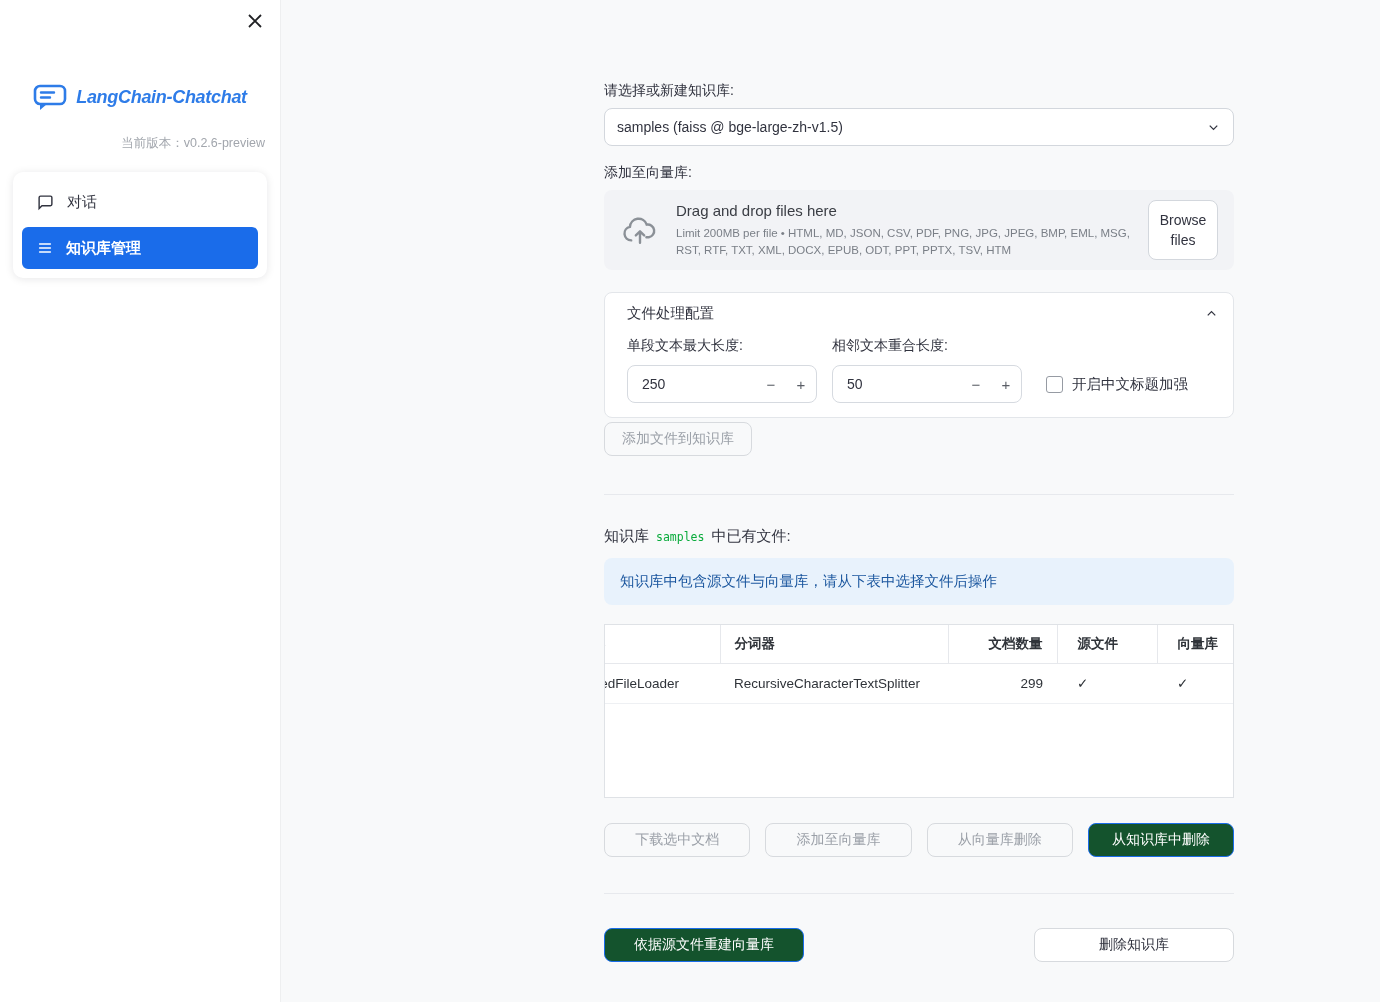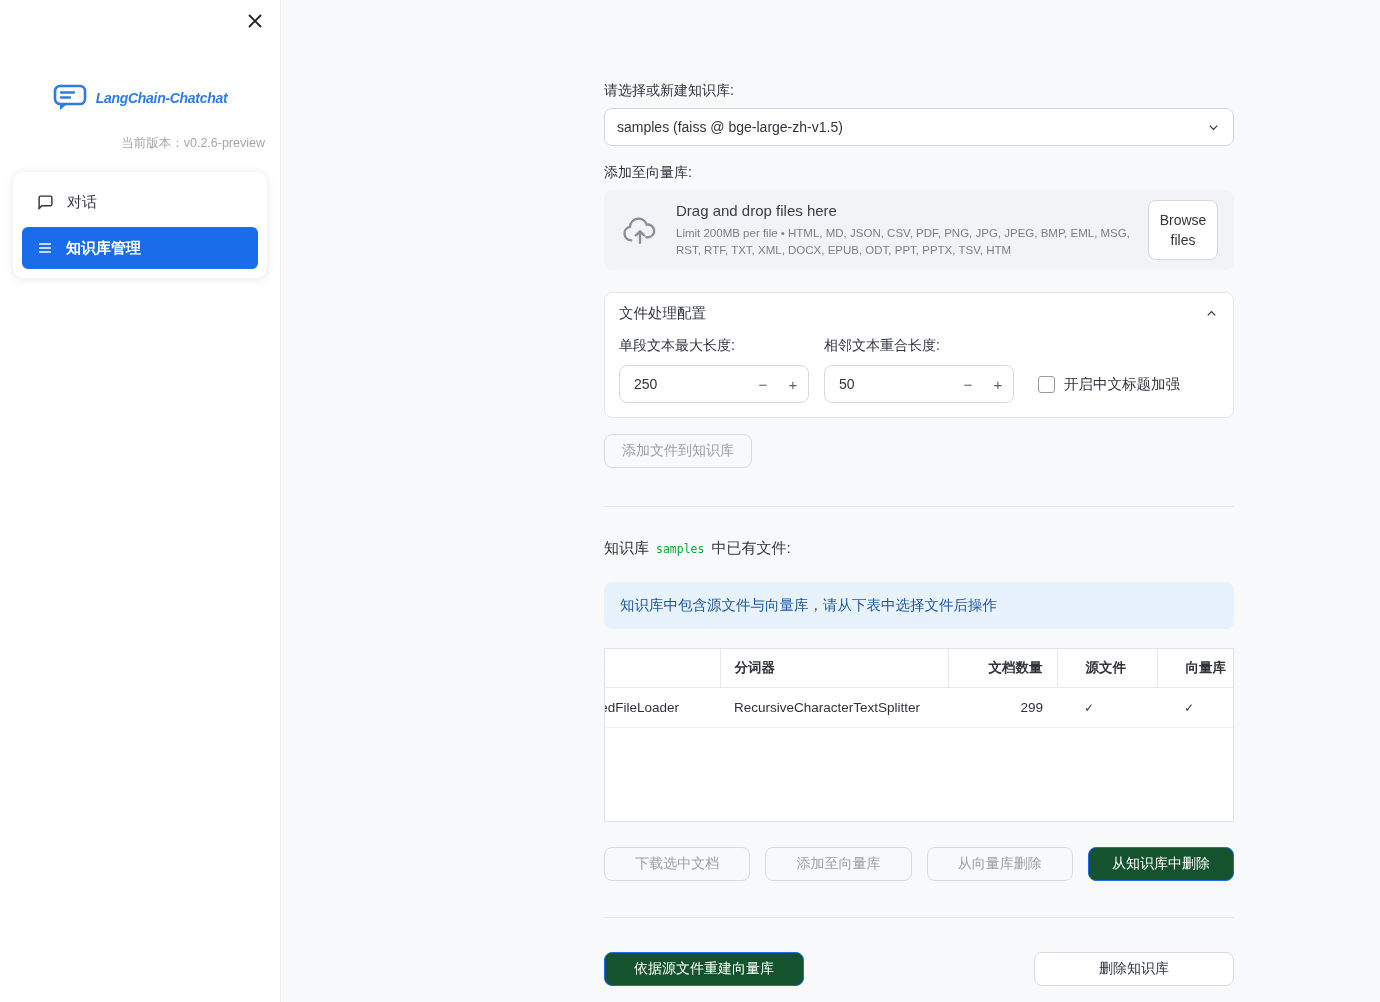--- a/index.html
+++ b/index.html
@@ -10,21 +10,21 @@
     color: #31333f;
     display: flex;
     overflow: hidden;
   }
 
   
   .sidebar { width:280px; min-width:280px; height:100%; background:#ffffff; position:relative;
              box-shadow: 1px 0 0 rgba(0,0,0,0.04); }
   .sb-close { position:absolute; top:10px; right:14px; background:none; border:none; cursor:pointer; padding:4px; line-height:0; }
   .logo { margin-top:84px; display:flex; justify-content:center; align-items:center; gap:9px; }
-  .logo-text { font-size:14px; font-weight:bold; font-style:italic; color:#2e7ce8; letter-spacing:-0.3px; }
+  .logo-text { font-size:18px; font-weight:bold; font-style:italic; color:#2e7ce8; letter-spacing:-0.3px; }
   .version { margin-top:24px; text-align:right; padding-right:15px; font-size:12.5px; color:#a2a6ad; }
   .menu-card { margin:20px 13px 0; background:#fff; border-radius:10px; box-shadow:0 1px 8px rgba(20,24,31,0.10); padding:9px; }
   .menu-item { display:flex; align-items:center; gap:13px; height:42px; padding:0 15px; border-radius:8px;
                font-size:15px; color:#31333f; cursor:pointer; }
   .menu-item + .menu-item { margin-top:4px;border-radius:6px; }
   .menu-item.active { background:#1a6cea; color:#fff; font-weight:bold; }
   .menu-item .mi-icon { display:flex; align-items:center; line-height:0; }
 
   
   .main { flex:1; height:100%; overflow:hidden; }
@@ -37,59 +37,59 @@
                font-size:14px; cursor:pointer; margin-bottom:18px; }
 
   .dropzone { height:80px; background:#f2f3f6; border-radius:8px; display:flex; align-items:center;
               padding:0 16px; gap:16px; margin-bottom:22px; }
   .dz-text { flex:1; min-width:0; }
   .dz-title { font-size:15px; color:#3a3d44; margin-bottom:6px; }
   .dz-hint { font-size:11.5px; color:#7a7f87; line-height:1.45; }
   .browse { width:70px; min-width:70px; background:#fff; border:1px solid #d3d7dd; border-radius:8px;
             font-size:13.5px; color:#31333f; padding:9px 4px; line-height:1.45; text-align:center; }
 
-  .expander { background:#fff; border:1px solid #e3e6ea; border-radius:8px; margin-bottom:16px; }
+  .expander { background:#fff; border:1px solid #e3e6ea; border-radius:8px; margin-bottom:4px;padding-left:8px; }
   .exp-header { height:40px; display:flex; align-items:center; justify-content:space-between;
                 padding:0 14px; font-size:14.5px; cursor:pointer; }
   .exp-body { display:flex; align-items:flex-end; padding:4px 14px 14px; }
   .num-group + .num-group { margin-left:15px; }
   .num-group .field-label { margin-bottom:10px; }
   .number-input { width:190px; height:38px; background:#fff; border:1px solid #d6dae0; border-radius:8px;
                   display:flex; align-items:center; overflow:hidden; }
   .num-value { flex:1; padding-left:14px; font-size:14px; }
   .step { width:30px; height:100%; background:none; border:none; font-size:15px; color:#5a5e66;
           cursor:pointer; font-family:inherit; }
   .checkbox-wrap { height:38px; display:flex; align-items:center; margin-left:24px; gap:9px; cursor:pointer; }
   .cb-box { width:17px; height:17px; border:1.5px solid #969ba3; border-radius:3px; background:#fff; }
   .cb-label { font-size:14.5px; white-space:nowrap; }
 
   .btn { appearance:none; border-radius:8px; font-family:inherit; font-size:14px; cursor:pointer; }
   .add-btn { height:34px; padding:0 17px; background:transparent; border:1px solid #d7dade; color:#9ba0a8; }
 
   .divider { border:none; height:1px; background:#e7e9ed; margin:38px 0 32px; }
   .divider.second { margin:36px 0 34px; }
 
-  .kb-line { font-size:15px; margin-bottom:24px; display:flex; align-items:center; gap:7px; }
+  .kb-line { font-size:15px; margin-bottom:12px; display:flex; align-items:center; gap:7px; }
   .kb-code { font-family:"DejaVu Sans Mono","Liberation Mono",monospace; font-size:11.5px; color:#09ab3b; }
 
   .info-box { background:#e8f2fc; color:#1a569e; border-radius:8px; padding:14px 16px;
               font-size:14.5px; margin-bottom:19px; }
 
   .table-wrap { border:1px solid #dfe2e6; background:#fff; height:174px; overflow:hidden; margin-bottom:25px; }
   .table-wrap table { border-collapse:collapse; table-layout:fixed; width:705px; margin-left:-75px;
                       font-size:13.5px; color:#2f3339; }
   .table-wrap th { height:38px; font-weight:600; text-align:left; padding:0 0 0 14px;
                    border-bottom:1px solid #e6e8ec; border-left:1px solid #e6e8ec;
                    white-space:nowrap; overflow:hidden; }
   .table-wrap th:first-child { border-left:none; padding-left:8px; }
   .table-wrap td { height:40px; padding:0 0 0 14px; border-bottom:1px solid #eef0f3;
                    white-space:nowrap; overflow:hidden; }
   .table-wrap td:first-child { padding-left:8px; }
   .table-wrap .num { text-align:right; padding-right:14px; padding-left:0; }
-  .table-wrap .chk { padding-left:28px;font-family:Liberation Mono, monospace; }
+  .table-wrap .chk { padding-left:20px; }
 
   .actions { display:flex; gap:15px; margin-bottom:36px; }
   .actions .btn { flex:1; height:34px; }
   .ghost { background:transparent; border:1px solid #d7dade; color:#9ba0a8; }
   .primary { background:#14532d; border:1px solid #1a6cea; color:#fff; }
   .footer-row { display:flex; justify-content:space-between; }
   .footer-row .btn { width:200px; height:34px; }
   .neutral { background:#fff; border:1px solid #d7dade; color:#31333f; }
 </style>
 </head>

